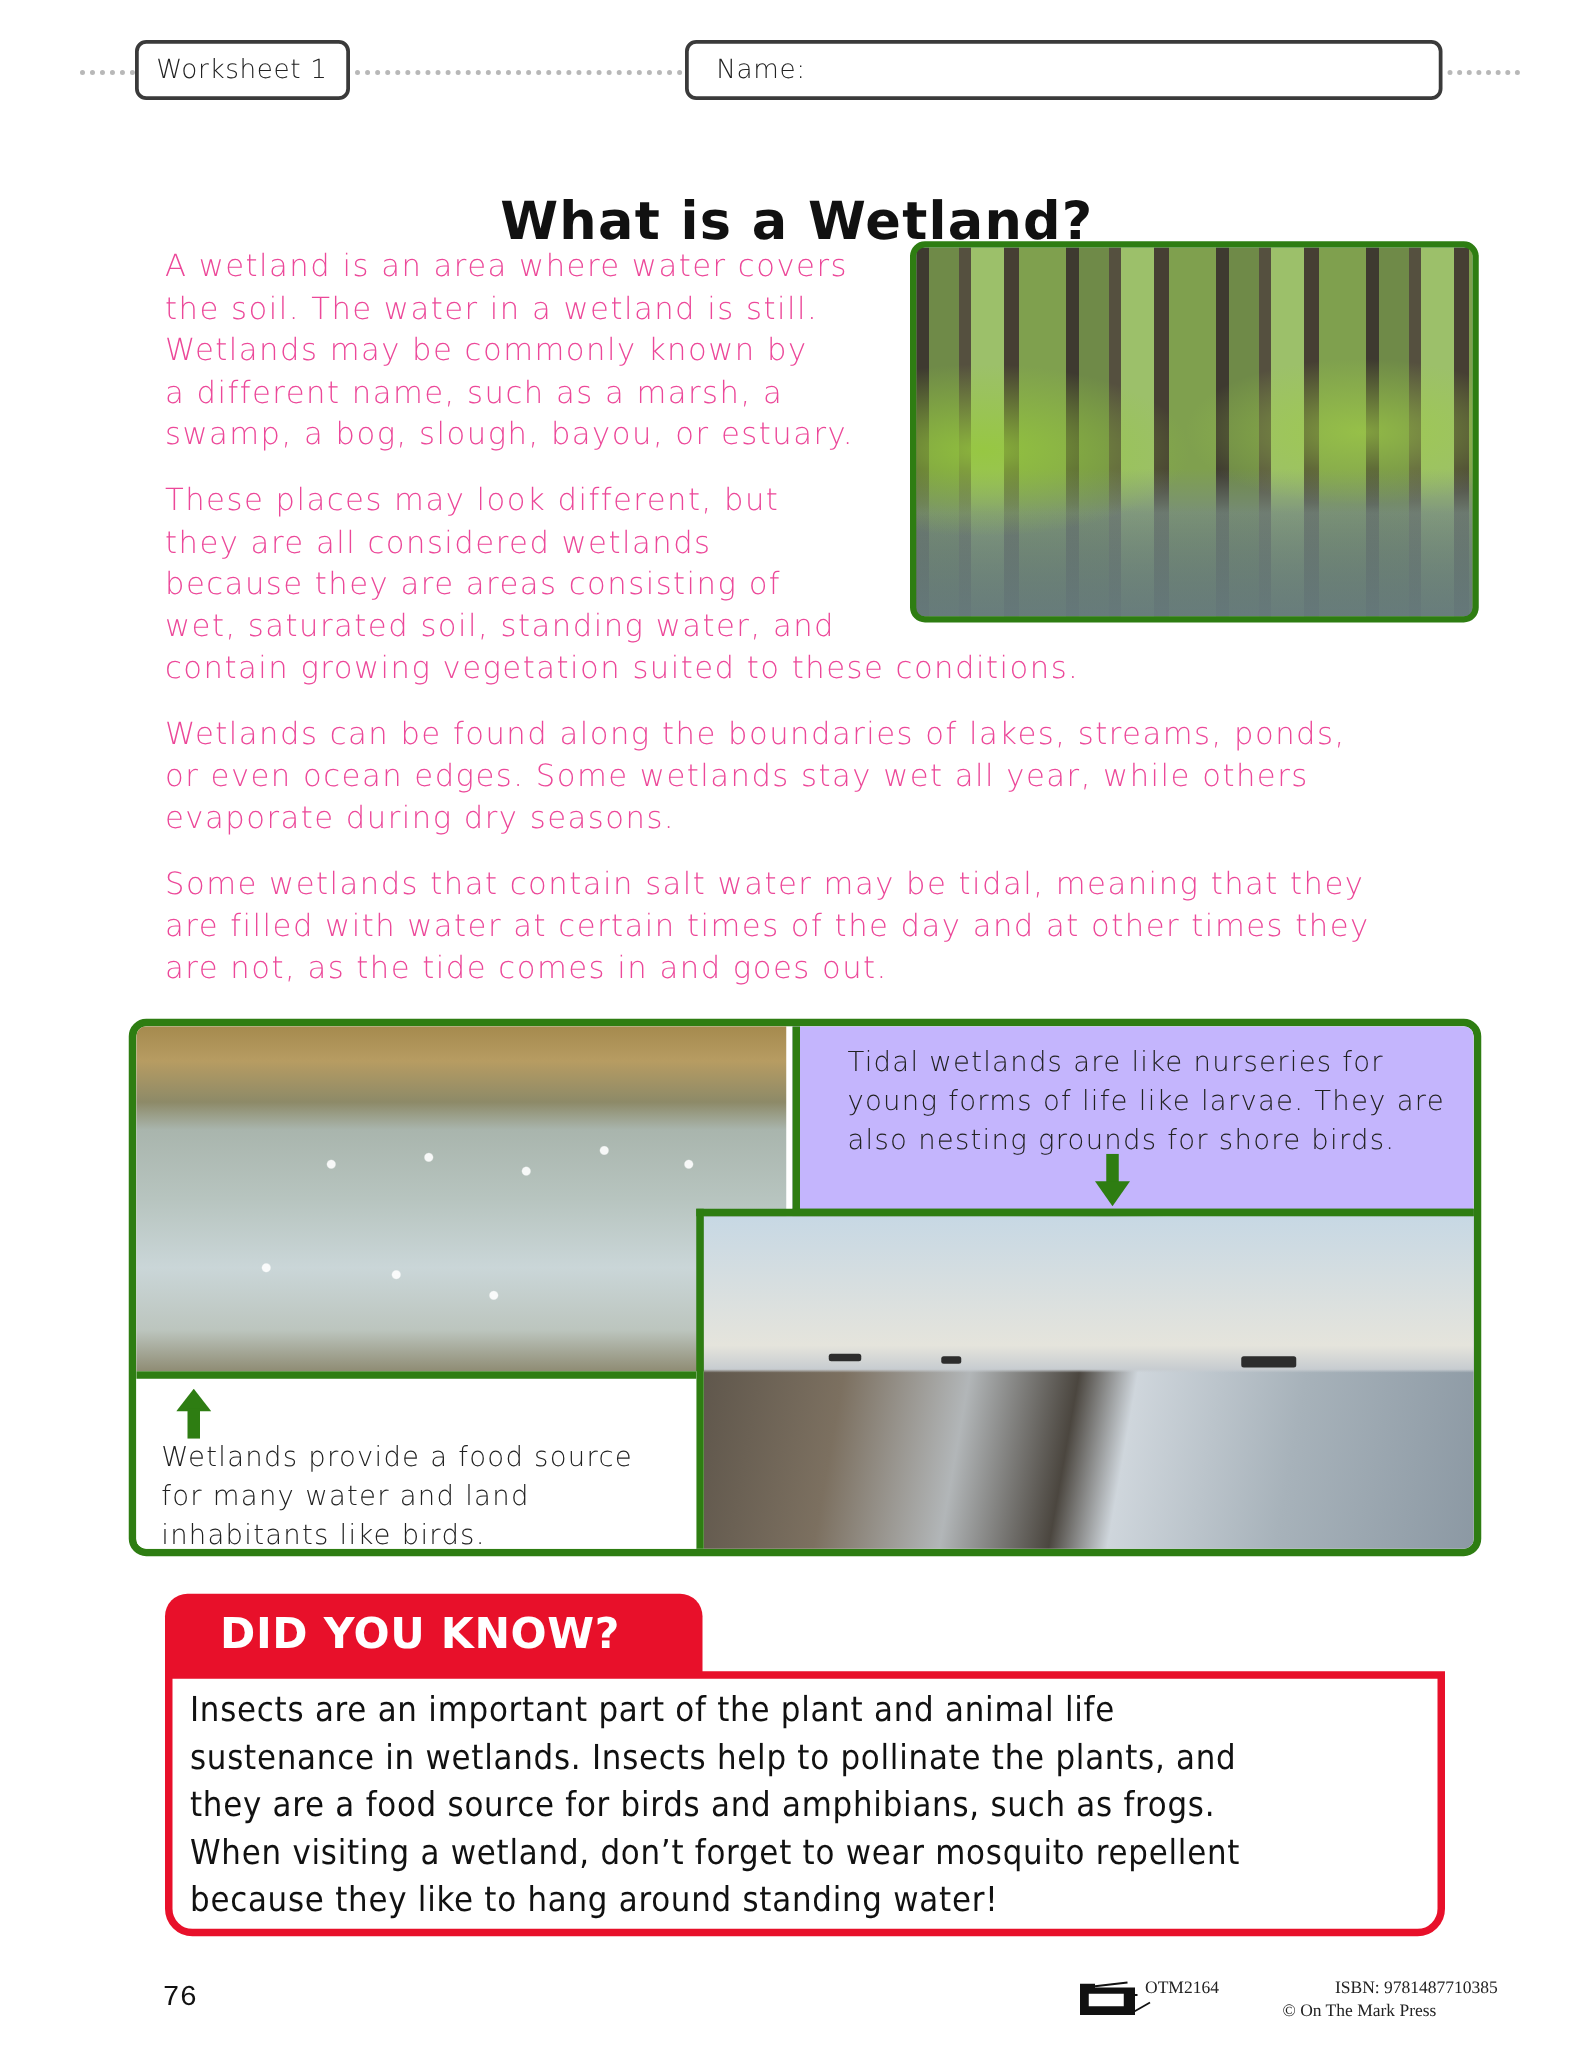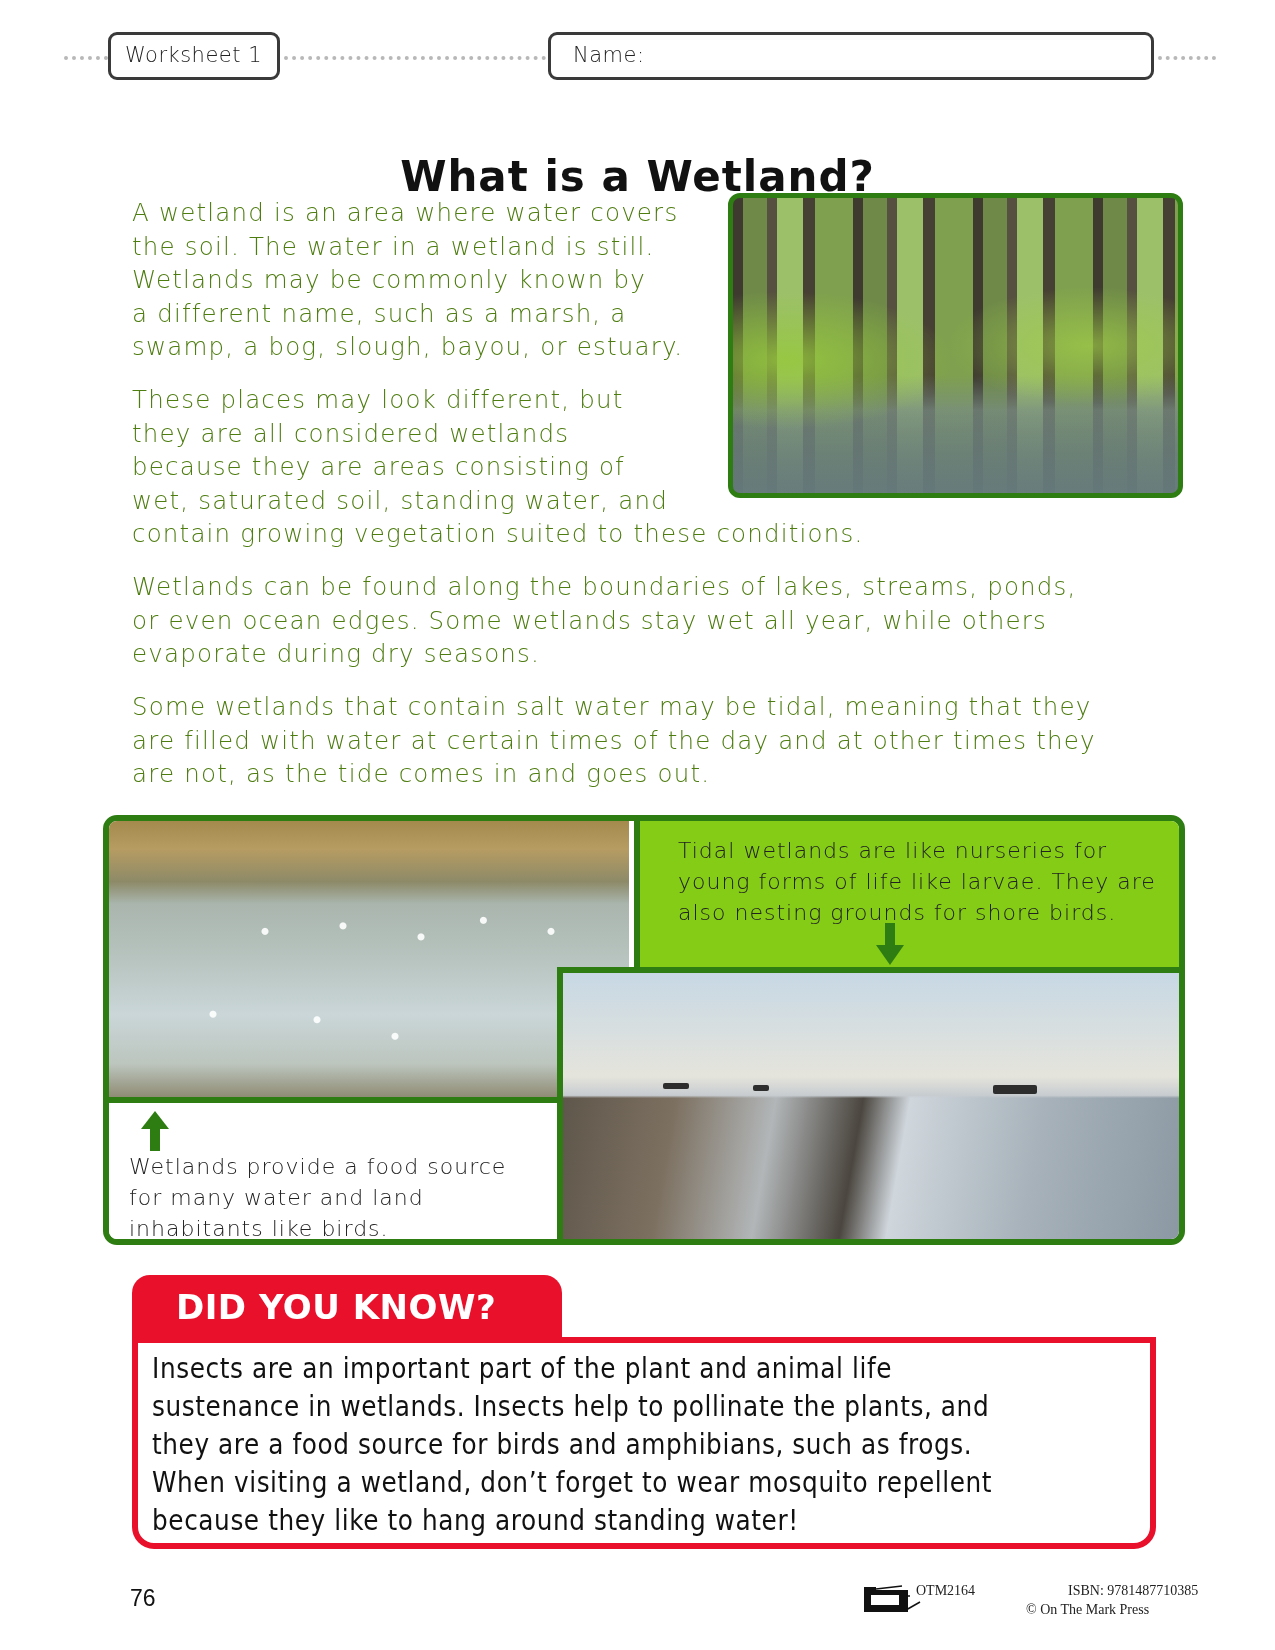--- a/index.html
+++ b/index.html
@@ -9,21 +9,21 @@
 
   
   .dots { position: absolute; top: 56px; height: 0; border-top: 4px dotted #b8b8b8; }
   .hdr-box { position: absolute; top: 32px; height: 48px; border: 3px solid #3a3a3a;
              border-radius: 9px; background: #fff; box-sizing: border-box;
              font-size: 21px; font-weight: 300; padding-left: 14px; line-height: 40px; color: #222; letter-spacing: 0.5px; }
 
   .title { position: absolute; top: 105px; left: 0; width: 1275px; text-align: center;
            font-size: 42px; font-weight: bold; letter-spacing: 1px; color: #111; margin-top: 47px; }
 
-  .body-text { font-size: 24.5px; line-height: 33.5px; color: #4d7c0f; letter-spacing: 1.2px; font-weight: 300; }
+  .body-text { font-size: 24.5px; line-height: 33.5px; color: #ec4899; letter-spacing: 1.2px; font-weight: 300; }
   .para { position: absolute; left: 132px; margin: 0; }
 
   
   .photo-frame { position: absolute; border: 5px solid #2e7d12; border-radius: 12px; overflow: hidden; box-sizing: border-box; }
   .swamp {
     background:
       linear-gradient(180deg, rgba(190,215,235,0.0) 0%, rgba(190,215,235,0) 60%, rgba(120,140,130,0.75) 72%, rgba(90,110,100,0.9) 100%),
       repeating-linear-gradient(90deg, #3e3a30 0 10px, #6f8a48 10px 34px, #55503f 34px 44px, #9cc06a 44px 70px, #463f33 70px 82px, #7fa04e 82px 120px),
       linear-gradient(180deg, #c9dcef 0%, #a8c888 40%, #5c7a3a 100%);
   }
@@ -39,21 +39,21 @@
       radial-gradient(circle at 30% 40%, rgba(255,255,255,0.9) 0 3px, transparent 4px),
       radial-gradient(circle at 45% 38%, rgba(255,255,255,0.9) 0 3px, transparent 4px),
       radial-gradient(circle at 60% 42%, rgba(255,255,255,0.9) 0 3px, transparent 4px),
       radial-gradient(circle at 72% 36%, rgba(255,255,255,0.9) 0 3px, transparent 4px),
       radial-gradient(circle at 85% 40%, rgba(255,255,255,0.9) 0 3px, transparent 4px),
       radial-gradient(circle at 20% 70%, rgba(255,255,255,0.9) 0 3px, transparent 4px),
       radial-gradient(circle at 40% 72%, rgba(255,255,255,0.9) 0 3px, transparent 4px),
       radial-gradient(circle at 55% 78%, rgba(255,255,255,0.9) 0 3px, transparent 4px),
       linear-gradient(180deg, #a58a4e 0%, #b79c62 10%, #8d8a68 22%, #a9b5ad 30%, #b7c4bf 50%, #cad6d8 70%, #bcc5be 88%, #8f8c74 100%);
   }
-  .tidal-caption-box { position: absolute; left: 525px; top: 0; width: 545px; height: 152px; background: #84cc16;
+  .tidal-caption-box { position: absolute; left: 525px; top: 0; width: 545px; height: 152px; background: #c4b5fd;
                        border-left: 6px solid #2e7d12; border-bottom: 6px solid #2e7d12; box-sizing: border-box; }
   .mudflat-photo { position: absolute; left: 448px; top: 146px; width: 630px; height: 278px;
                    border-left: 6px solid #2e7d12; border-top: 6px solid #2e7d12; box-sizing: border-box;
     background:
       linear-gradient(180deg, #c7d8e4 0%, #e5e4dc 38%, #c7ccd0 45%, rgba(0,0,0,0) 46%),
       linear-gradient(100deg, #5a5248 0%, #7c7060 20%, #b2b6b8 35%, #4b463f 48%, #cfd6dc 55%, #a7b2ba 75%, #8a97a2 100%);
   }
   .boat { position: absolute; height: 6px; background: #2d2d2d; border-radius: 2px; }
   .food-caption-box { position: absolute; left: 0; top: 276px; width: 448px; height: 148px; background: #fff;
                       border-top: 6px solid #2e7d12; box-sizing: border-box; }
@@ -62,21 +62,21 @@
   
   .dyk-tab { position: absolute; left: 132px; top: 1275px; width: 430px; height: 72px; background: #e8102a;
              border-radius: 18px 18px 0 0; }
   .dyk-title { position: absolute; left: 176px; top: 1287px; font-size: 34px; font-weight: bold; color: #fff; letter-spacing: 0.5px; }
   .dyk-box { position: absolute; left: 132px; top: 1337px; width: 1024px; height: 212px; border: 6px solid #e8102a;
              border-radius: 0 0 22px 22px; box-sizing: border-box; background: #fff; }
   .dyk-text { position: absolute; left: 152px; top: 1349px; width: 1000px; font-size: 27.5px; line-height: 38px;
               color: #111; letter-spacing: 0.6px; font-family: "DejaVu Sans Condensed", "DejaVu Sans", sans-serif; font-stretch: condensed; }
 
   
-  .page-num { position: absolute; left: 130px; top: 1585px; font-family: Liberation Sans, sans-serif; font-size: 23px; color: #111; }
+  .page-num { position: absolute; left: 130px; top: 1585px; font-family: Liberation Mono, monospace; font-size: 23px; color: #111; }
   .footer-meta { position: absolute; top: 1583px; font-family: "Liberation Serif", serif; font-size: 14px; color: #222; }
 </style>
 </head>
 <body>
 
 <div class="dots" style="left:64px; width:44px;"></div>
 <div class="hdr-box" style="left:108px; width:172px;">
   <span>Worksheet 1</span>
 </div>
 <div class="dots" style="left:284px; width:262px;"></div>

